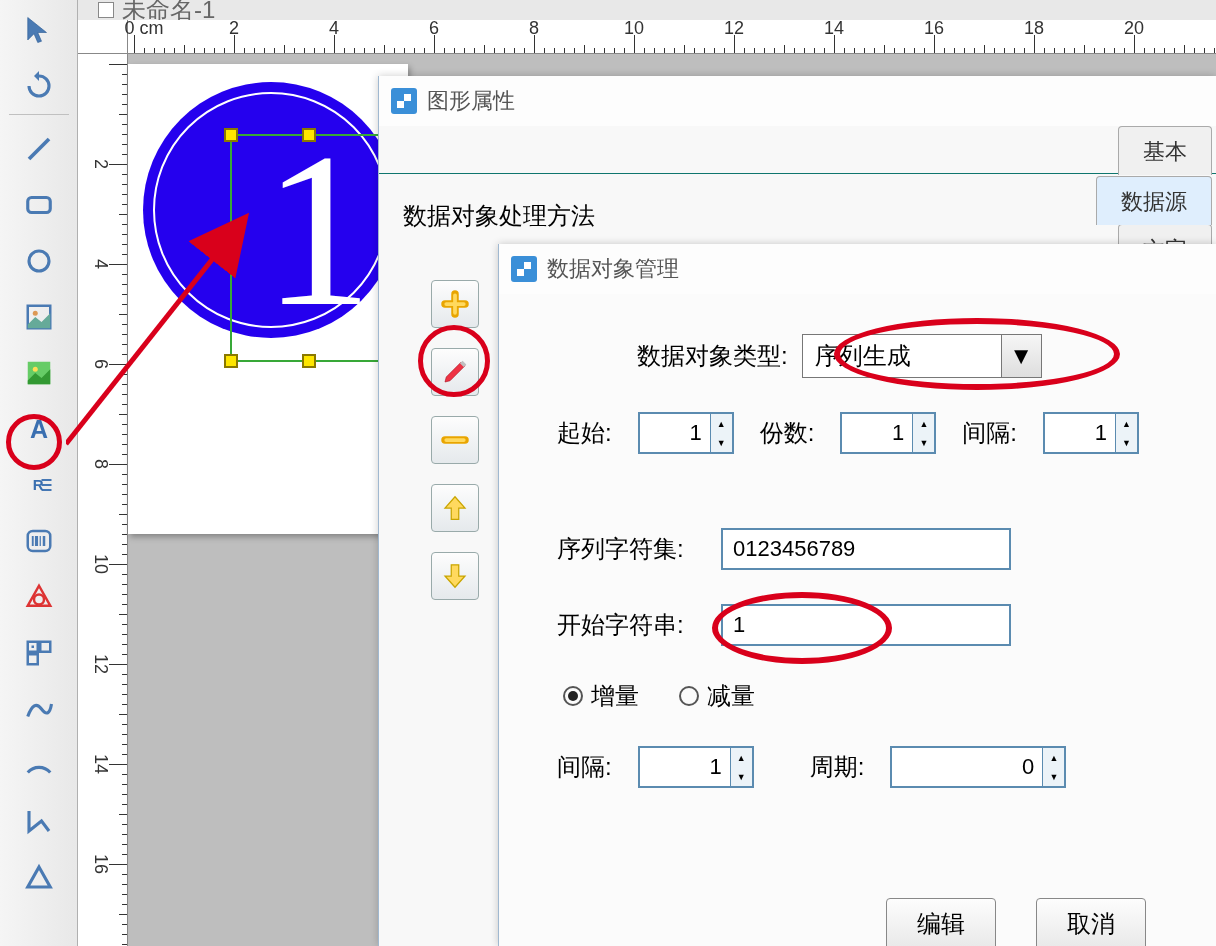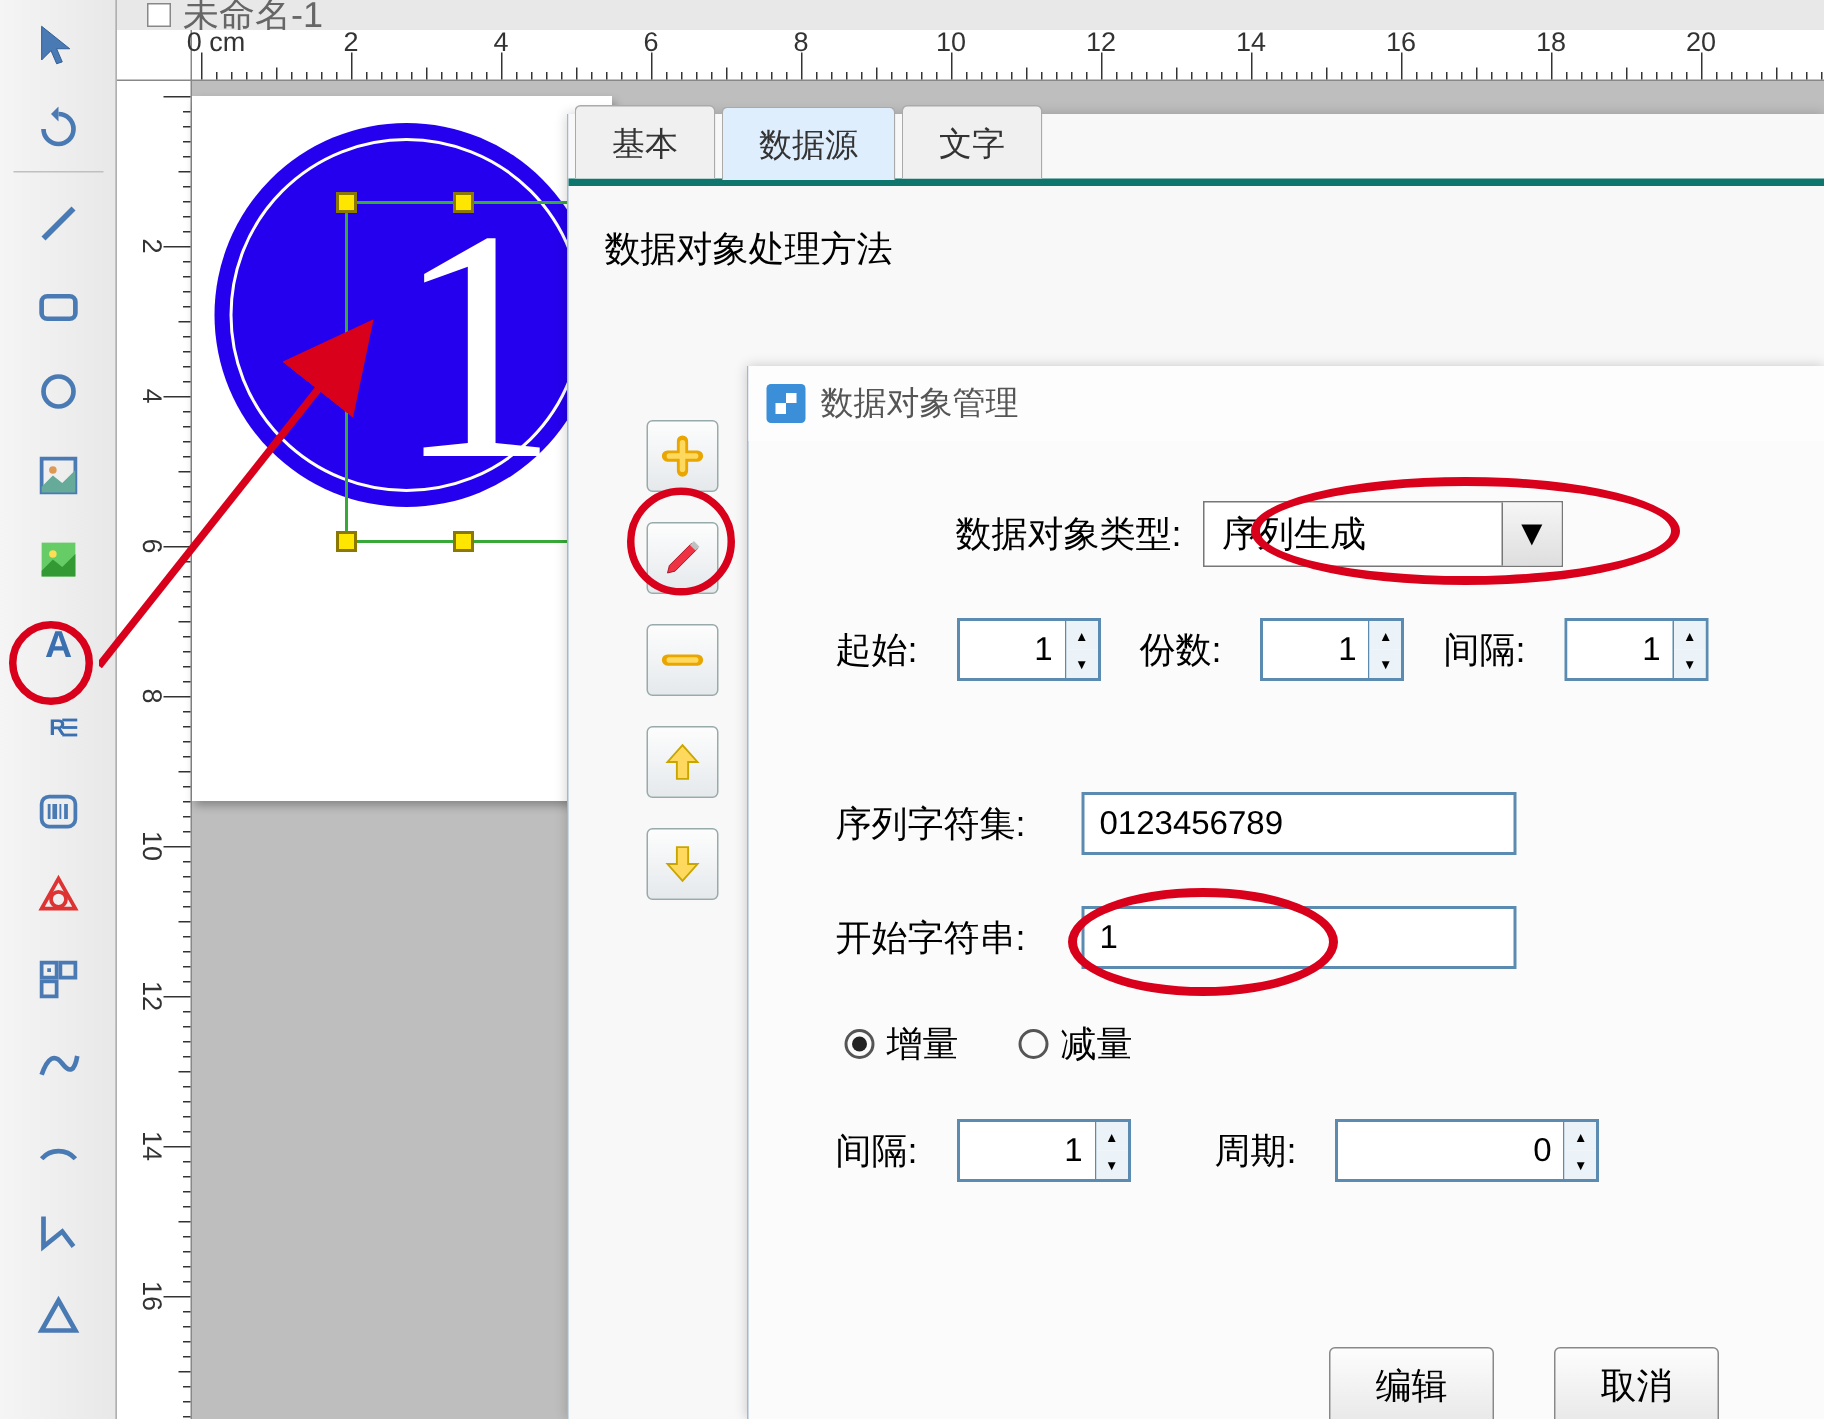--- a/index.html
+++ b/index.html
@@ -95,22 +95,22 @@
       box-shadow: 0 0 8px rgba(0,0,0,0.2);
     }
     .dlg1 { left: 378px; top: 76px; right: 0; height: 870px; border-left: 1px solid #a0b8d0; }
     .dlg-title {
       height: 50px; background: #fdfdfd; display: flex; align-items: center;
       padding-left: 12px; gap: 10px; font-size: 22px; color: #555;
     }
     .dlg-title .icon { width: 26px; height: 26px; background: #3a8fd8; border-radius: 3px; position: relative; }
     .dlg-title .icon::after { content: ""; position: absolute; inset: 6px; background: repeating-conic-gradient(#fff 0 90deg, #3a8fd8 0 180deg); }
     .dlg-tabs {
-      display: flex; padding-left: 4px; height: 48px; align-items: flex-end;
-      border-bottom: 5px solid #0f766e; background: #f8f8f8;
+      display: flex; padding-left: 14px; height: 48px; align-items: flex-end;
+      border-bottom: 1px solid #0f766e; background: #f8f8f8; flex-direction: column;
     }
     .dlg-tab {
       padding: 10px 24px 8px 24px; font-size: 22px; color: #333;
       border: 1px solid #aaa; border-bottom: none; margin-right: 4px;
       background: #f0f0f0; cursor: pointer; border-radius: 4px 4px 0 0;
     }
     .dlg-tab.active { background: #dfeefd; position: relative; top: 1px; }
     .dlg-body { padding: 26px 24px; }
     .fieldset-label { font-size: 24px; color: #000; margin-bottom: 20px; }
     .btn-col {
@@ -514,20 +514,24 @@
     <defs>
         <marker id="ah" markerWidth="12" markerHeight="12" refX="2" refY="6" orient="auto">
           <path d="M0 0 L12 6 L0 12 Z" fill="#d9001b"></path>
         </marker>
       </defs>
     <line x1="0" y1="360" x2="152" y2="168" stroke="#d9001b" stroke-width="5" marker-end="url(#ah)"></line>
   </svg>
 </div>
 
 <div class="dialog dlg1">
+  <div class="dlg-title">
+    <span class="icon"></span>
+    <span>图形属性</span>
+  </div>
   <div class="dlg-tabs">
     <div class="dlg-tab">基本</div>
     <div class="dlg-tab active">数据源</div>
     <div class="dlg-tab">文字</div>
   </div>
   <div class="dlg-body">
     <div style="display:flex; justify-content:flex-start;">
       <span class="fieldset-label">数据对象</span>
       <span class="fieldset-label" style="margin-right:4px;">处理方法</span>
     </div>

